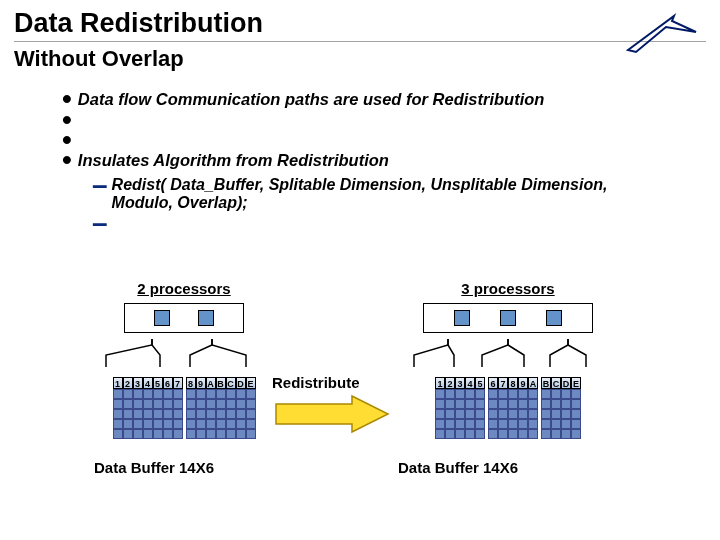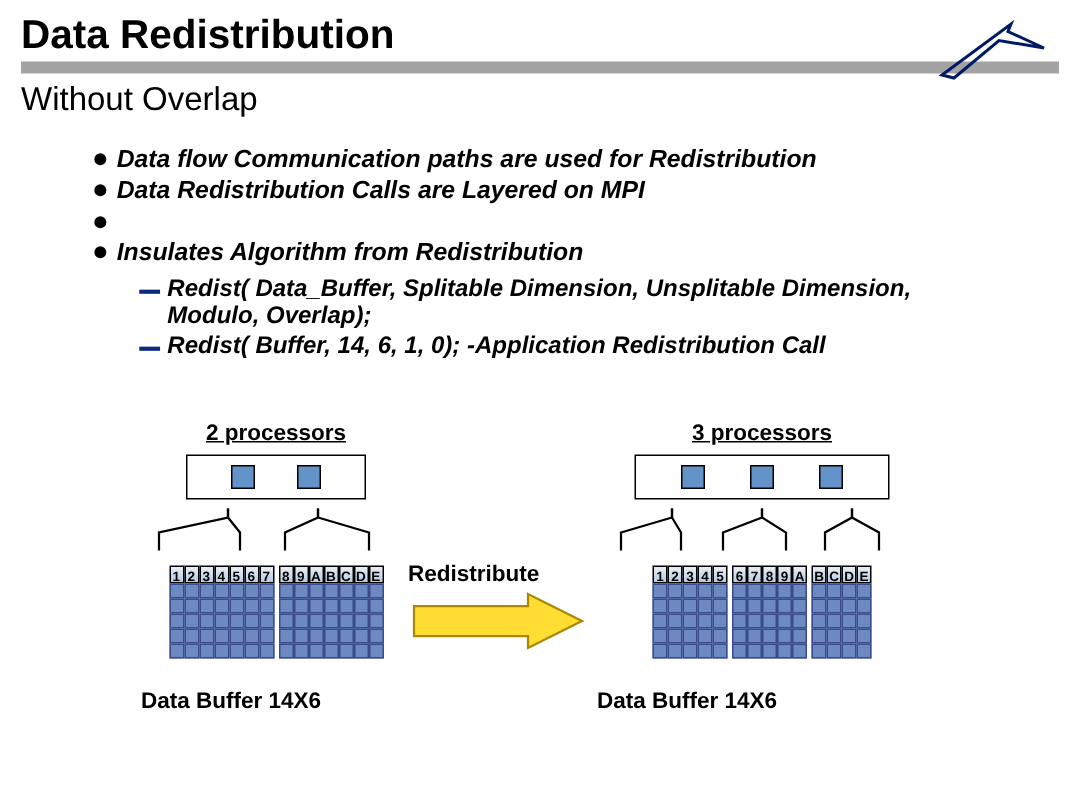--- a/index.html
+++ b/index.html
@@ -1,18 +1,18 @@
 <!DOCTYPE html>
 <html><head>
 <meta charset="utf-8">
 <style>
   * { margin: 0; padding: 0; box-sizing: border-box; }
   body { font-family: Arial, Helvetica, sans-serif; width: 720px; height: 540px; background: #fff; position: relative; padding: 8px 14px; }
-  .title { font-size: 27px; font-weight: bold; border-bottom: 8px solid #a3a3a3; padding-bottom: 2px; margin-bottom: 4px; }
-  .subtitle { font-size: 22px; font-weight: normal; margin-bottom: 18px; }
+  .title { font-size: 27px; font-weight: bold; border-bottom: 1px solid #a3a3a3; padding-bottom: 2px; margin-bottom: 4px; }
+  .subtitle { font-size: 22px; font-weight: bold; margin-bottom: 18px; }
   .logo { position: absolute; top: 12px; right: 18px; }
   .bullets { margin-left: 48px; margin-top: 6px; }
   .b { display: flex; align-items: flex-start; margin-bottom: 2px; }
   .b .dot { font-size: 28px; line-height: 18px; margin-right: 6px; font-weight: bold; }
   .b .txt { font-size: 16.5px; font-weight: bold; font-style: italic; }
   .subs { margin-left: 78px; margin-top: 6px; }
   .s { display: flex; align-items: flex-start; margin-bottom: 2px; }
   .s .dash { font-size: 28px; line-height: 18px; color: #0a2a7a; font-weight: bold; margin-right: 4px; font-family: Arial; }
   .s .txt { font-size: 16px; font-weight: bold; font-style: italic; max-width: 520px; }
   .diagrams { position: absolute; top: 280px; left: 0; width: 620px; height: 250px; }
@@ -49,39 +49,37 @@
 <div class="title">Data Redistribution</div>
 <div class="subtitle">Without Overlap</div>
 
 <div class="bullets">
   <div class="b">
       <span class="dot">•</span>
       <span class="txt">Data flow Communication paths are used for Redistribution</span>
     </div>
   <div class="b">
       <span class="dot">•</span>
-      <span class="txt">Data Redistribution Calls are Layered on MPI</span>
     </div>
   <div class="b">
       <span class="dot">•</span>
     </div>
   <div class="b">
       <span class="dot">•</span>
       <span class="txt">Insulates Algorithm from Redistribution</span>
     </div>
 </div>
 
 <div class="subs">
   <div class="s">
       <span class="dash">–</span>
       <span class="txt">Redist( Data_Buffer, Splitable Dimension, Unsplitable Dimension, Modulo, Overlap);</span>
     </div>
   <div class="s">
       <span class="dash">–</span>
-      <span class="txt">Redist( Buffer, 14, 6, 1, 0); -Application Redistribution Call</span>
     </div>
 </div>
 
 <div class="diagrams">
 
   <div class="group gleft">
     <div class="plabel">2 processors</div>
     <div class="procbox pb2">
       <div class="chip"></div>
       <div class="chip"></div>

